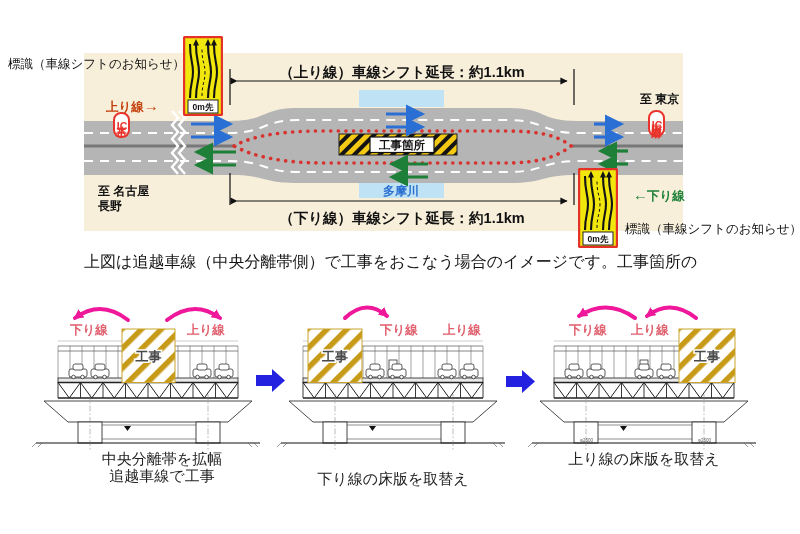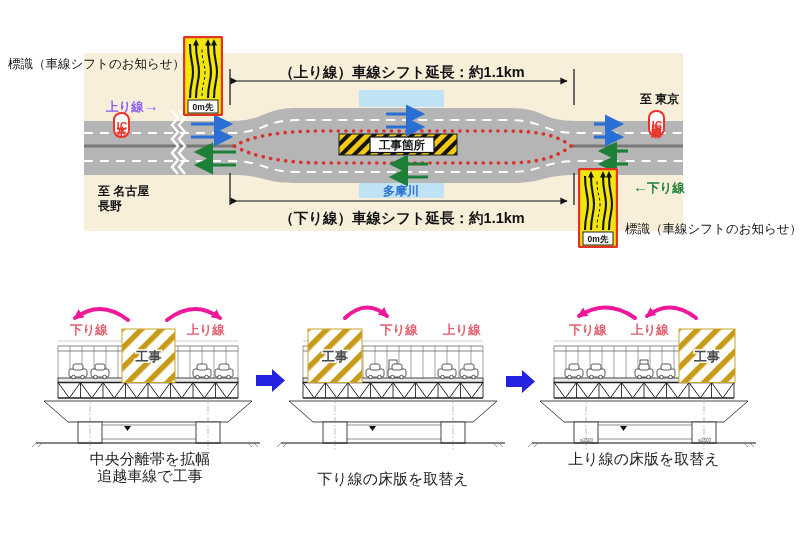--- a/index.html
+++ b/index.html
@@ -1,20 +1,20 @@
 <!DOCTYPE html>
 <html><head>
 <meta charset="utf-8">
 <style>
   html,body{margin:0;padding:0;background:#fff;}
   #stage{position:relative;width:800px;height:534px;background:#ffffff;overflow:hidden;
          font-family:"Liberation Sans",sans-serif;}
   .abs{position:absolute;}
   .cap-sign{font-size:12.5px;font-weight:normal;color:#111;white-space:nowrap;}
-  .dir-blue{color:#8b5cf6;font-size:12.5px;font-weight:bold;white-space:nowrap;}
+  .dir-blue{color:#c2410c;font-size:12.5px;font-weight:bold;white-space:nowrap;}
   .dir-green{color:#1e8038;font-size:12.5px;font-weight:bold;white-space:nowrap;}
   .dir-arrow{font-size:15px;font-weight:bold;letter-spacing:-1px;}
   .ic-box{writing-mode:vertical-rl;text-orientation:upright;background:#fff;color:#e8342c;
           border:2px solid #e8342c;border-radius:8px;font-size:10.5px;font-weight:bold;
           padding:4px 1px;line-height:1.05;letter-spacing:1px;}
   .ic-box .ic{text-combine-upright:all;letter-spacing:0;}
   .dest{font-size:12px;font-weight:bold;color:#111;line-height:15px;text-align:left;white-space:nowrap;}
   #descr{font-size:16px;font-weight:500;color:#141414;line-height:23px;white-space:nowrap;}
   #descr .l2{padding-left:16px;}
   .fig-caption{position:absolute;text-align:center;font-family:"Liberation Serif",serif;
@@ -152,55 +152,56 @@
     <use href="#shiftSign"></use>
     <text x="20" y="74" text-anchor="middle" font-size="8.5" font-weight="bold" fill="#111">0m先</text>
   </svg>
 
   <div class="abs cap-sign" style="left:8px;top:56px;">標識（車線シフトのお知らせ）</div>
   <div class="abs cap-sign" style="left:625px;top:221px;">標識（車線シフトのお知らせ）</div>
 
   <div class="abs dir-blue" style="left:106px;top:97px;">
     <span>上り線</span><span class="dir-arrow">→</span>
   </div>
-  <div class="abs dir-green" style="left:633px;top:178px;text-align:center;">
+  <div class="abs dir-green" style="left:633px;top:186px;text-align:center;">
     <span class="dir-arrow">←</span><span>下り線</span>
   </div>
 
   <div class="abs ic-box" style="left:113px;top:112px;">
     <span>八王子</span><span class="ic">IC</span>
   </div>
   <div class="abs ic-box" style="left:648px;top:110px;">
     <span>国立府中</span><span class="ic">IC</span>
   </div>
 
   <div class="abs dest" style="left:98px;top:184px;">
     <div>至 名古屋</div>
     <div>長野</div>
   </div>
   <div class="abs dest" style="left:640px;top:92px;">至 東京</div>
 
   <div id="descr" class="abs" style="left:84px;top:250px;">
+    <div class="l1">上図は追越車線（中央分離帯側）で工事をおこなう場合のイメージです。工事箇所の</div>
   </div>
 
   <div class="abs" style="left:45px;top:303px;width:240px;height:205px;">
     <svg width="240" height="146" viewBox="0 0 240 146" style="overflow:visible">
       <use href="#bridge" x="13" y="35"></use>
       <use href="#car" x="23" y="35"></use>
         <use href="#car" x="45" y="35"></use>
       <use href="#car" x="147" y="35"></use>
         <use href="#car" x="169" y="35"></use>
       <rect x="77" y="26" width="53" height="53.5" fill="url(#hatchGold)" stroke="#caa32a" stroke-width="1"></rect>
       <text x="103.5" y="58" text-anchor="middle" class="serif" font-size="13" font-weight="bold" fill="#4a4a4a" style="paint-order:stroke;stroke:#fff;stroke-width:3px">工事</text>
       <path d="M83,17Q56,-4 30,15" stroke="#ef189b" stroke-width="4" fill="none" stroke-linecap="round" marker-end="url(#mPink)"></path>
       <path d="M122,17Q149,-4 175,15" stroke="#ef189b" stroke-width="4" fill="none" stroke-linecap="round" marker-end="url(#mPink)"></path>
       <text x="25" y="31" class="serif" font-size="12.5" font-weight="bold" fill="#e0606e">下り線</text>
       <text x="142" y="31" class="serif" font-size="12.5" font-weight="bold" fill="#e0606e">上り線</text>
     </svg>
-    <div class="fig-caption" style="left:0;top:148px;width:210px;">
+    <div class="fig-caption" style="left:12px;top:148px;width:210px;">
       <div>中央分離帯を拡幅</div>
       <div>追越車線で工事</div>
     </div>
   </div>
 
   <svg class="abs" style="left:256px;top:369px;" width="30" height="24" viewBox="0 0 30 24">
     <polygon points="0,6 16,6 16,0 29,11.5 16,23 16,17 0,17" fill="#2421e0"></polygon>
   </svg>
 
   <div class="abs" style="left:290px;top:303px;width:235px;height:205px;">

